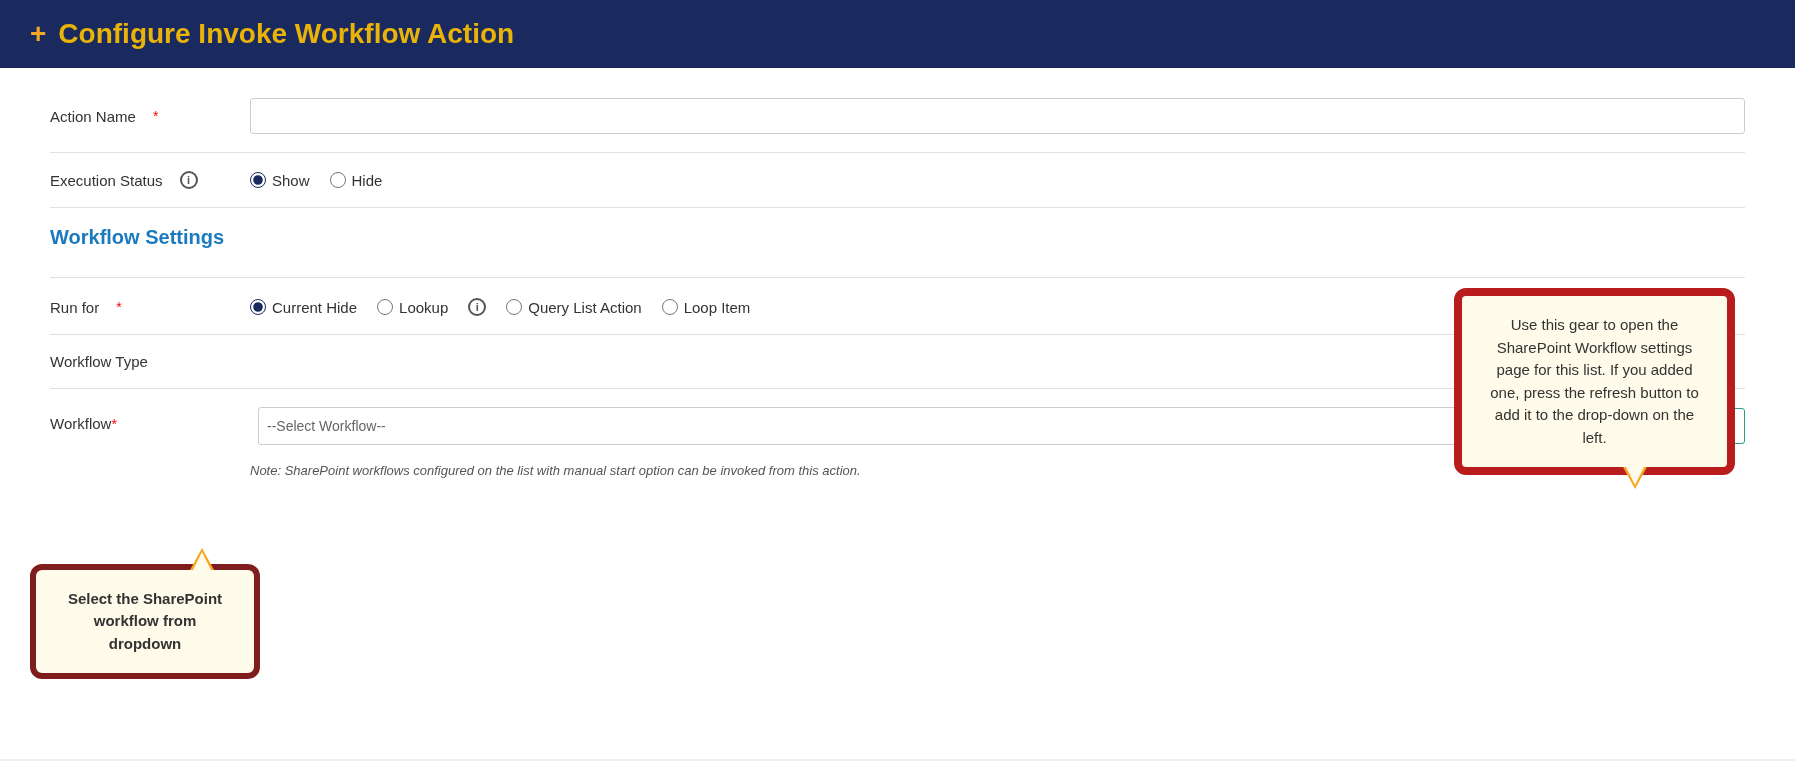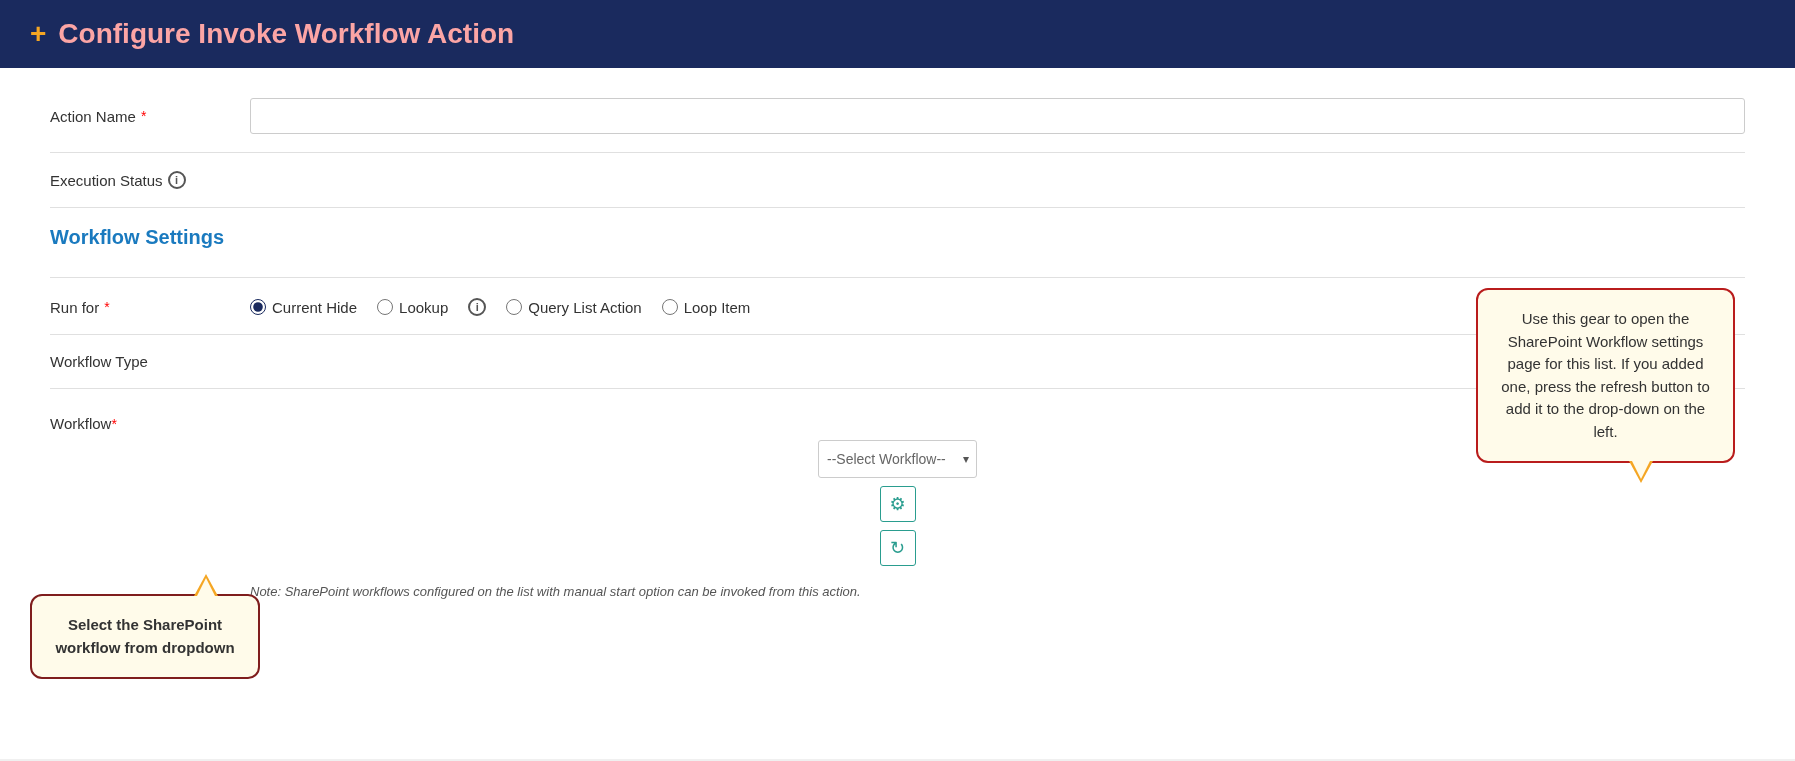--- a/index.html
+++ b/index.html
@@ -15,21 +15,21 @@
     }
     .header-plus {
       color: #f5a623;
       font-size: 28px;
       font-weight: bold;
       line-height: 1;
     }
     .header-title {
       font-size: 28px;
       font-weight: bold;
-      color: #fca5a5;
+      color: #eab308;
     }
 
     .main-content {
       background: white;
       padding: 30px 50px 40px 50px;
       min-height: calc(761px - 70px);
       position: relative;
     }
 
     .form-row {
@@ -43,21 +43,21 @@
       border-bottom: none;
     }
 
     .form-label {
       width: 200px;
       min-width: 200px;
       font-size: 15px;
       color: #333;
       display: flex;
       align-items: center;
-      gap: 5px;
+      gap: 17px;
     }
     .required-star {
       color: red;
       font-size: 14px;
     }
 
     .form-field {
       flex: 1;
     }
 
@@ -116,21 +116,20 @@
       color: #555;
       cursor: pointer;
       line-height: 1;
     }
 
     .workflow-row {
       display: flex;
       align-items: center;
       gap: 8px;
       margin-bottom: 18px;
-      flex-direction: column;
     }
 
     .workflow-select-wrapper {
       flex: 1;
       display: flex;
       align-items: center;
       position: relative;
     }
     .workflow-select {
       flex: 1;
@@ -176,23 +175,23 @@
       font-style: italic;
       color: #555;
       font-size: 13px;
     }
 
     
     .tooltip-gear {
       position: absolute;
       top: 220px;
       right: 60px;
-      width: 259px;
+      width: 281px;
       background: #fffbea;
-      border: 2px solid #b91c1c;
+      border: 8px solid #b91c1c;
       border-radius: 12px;
       padding: 18px 20px;
       font-size: 15px;
       color: #333;
       text-align: center;
       line-height: 1.5;
       z-index: 10;
     }
     .tooltip-gear::after {
       content: '';
@@ -218,21 +217,21 @@
       z-index: 11;
     }
 
     
     .tooltip-dropdown {
       position: absolute;
       bottom: 80px;
       left: 30px;
       width: 230px;
       background: #fffbea;
-      border: 2px solid #7f1d1d;
+      border: 6px solid #7f1d1d;
       border-radius: 12px;
       padding: 18px 20px;
       font-size: 15px;
       color: #333;
       text-align: center;
       line-height: 1.5;
       font-weight: bold;
       z-index: 10;
     }
     .tooltip-dropdown::after {
@@ -285,20 +284,32 @@
     </div>
     <div class="form-field">
       <input type="text" class="text-input" value="" placeholder="" style="">
     </div>
   </div>
 
   <div class="form-row">
     <div class="form-label">
       <span>Execution Status</span>
       <span class="info-icon">i</span>
+    </div>
+    <div class="form-field">
+      <div class="radio-group">
+        <label class="radio-item">
+          <input type="radio" name="execution_status" checked="" style="">
+          <span>Show</span>
+        </label>
+        <label class="radio-item">
+          <input type="radio" name="execution_status" style="">
+          <span>Hide</span>
+        </label>
+      </div>
     </div>
   </div>
 
   <div>
     <div class="section-title">Workflow Settings</div>
     <hr class="divider">
 
     <div class="form-row">
       <div class="form-label">
         <span>Run for</span>

